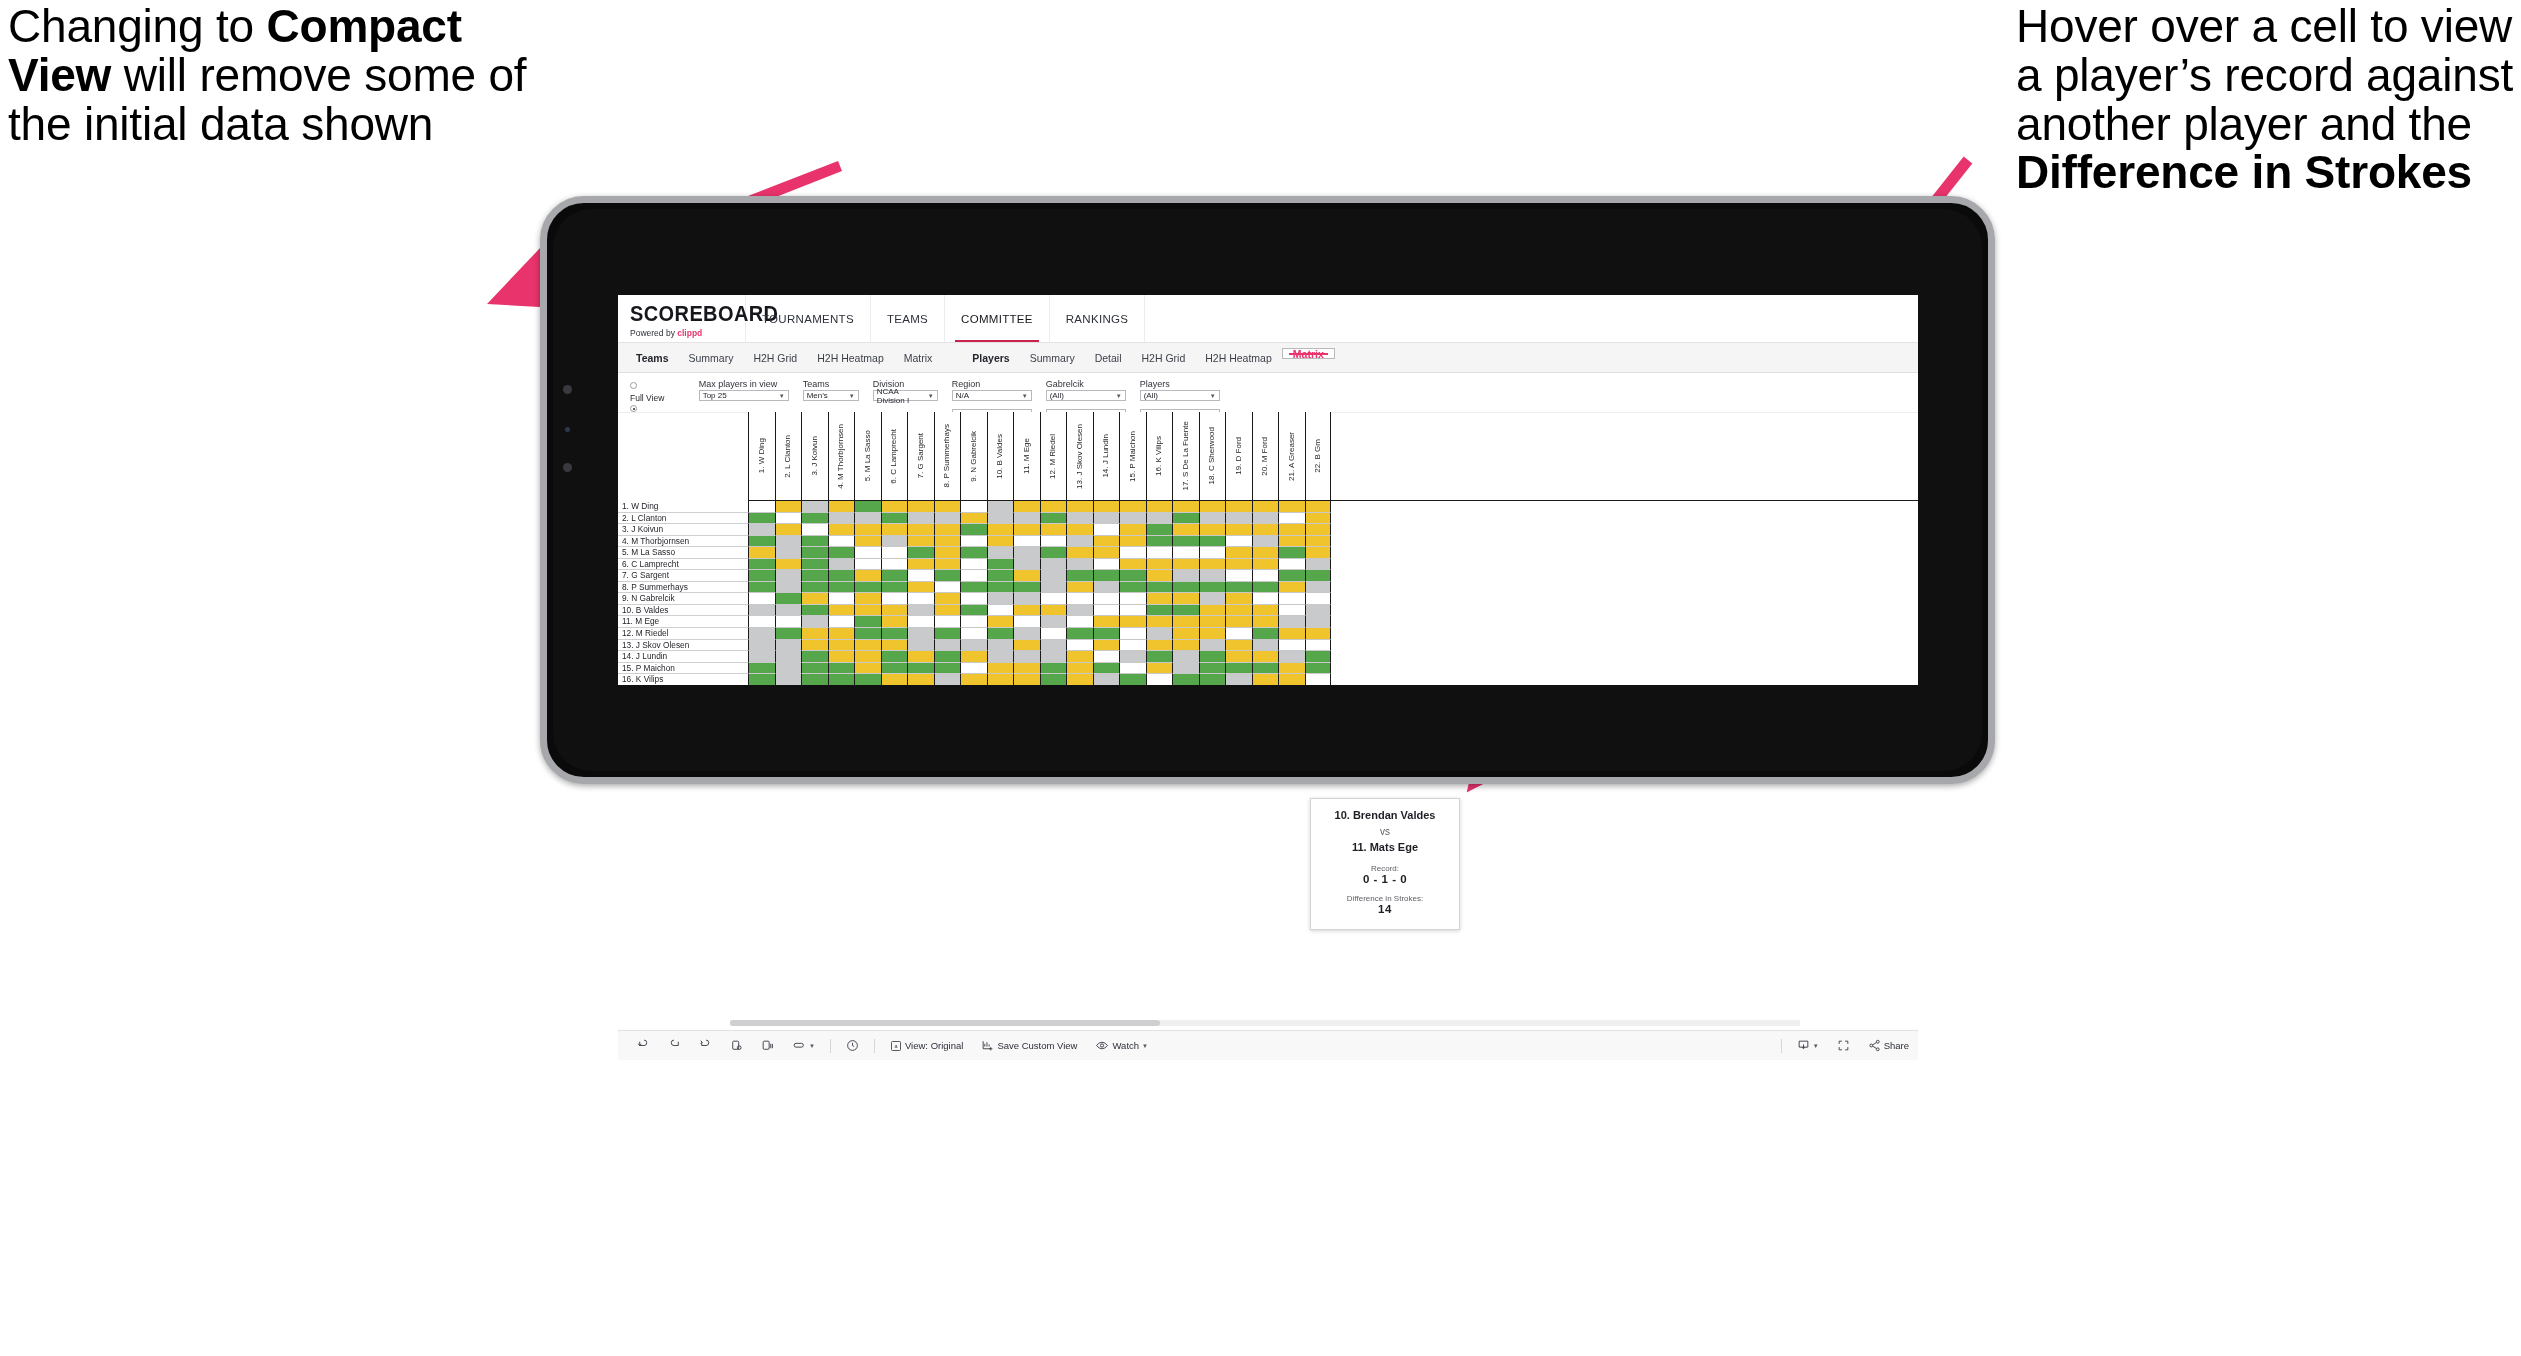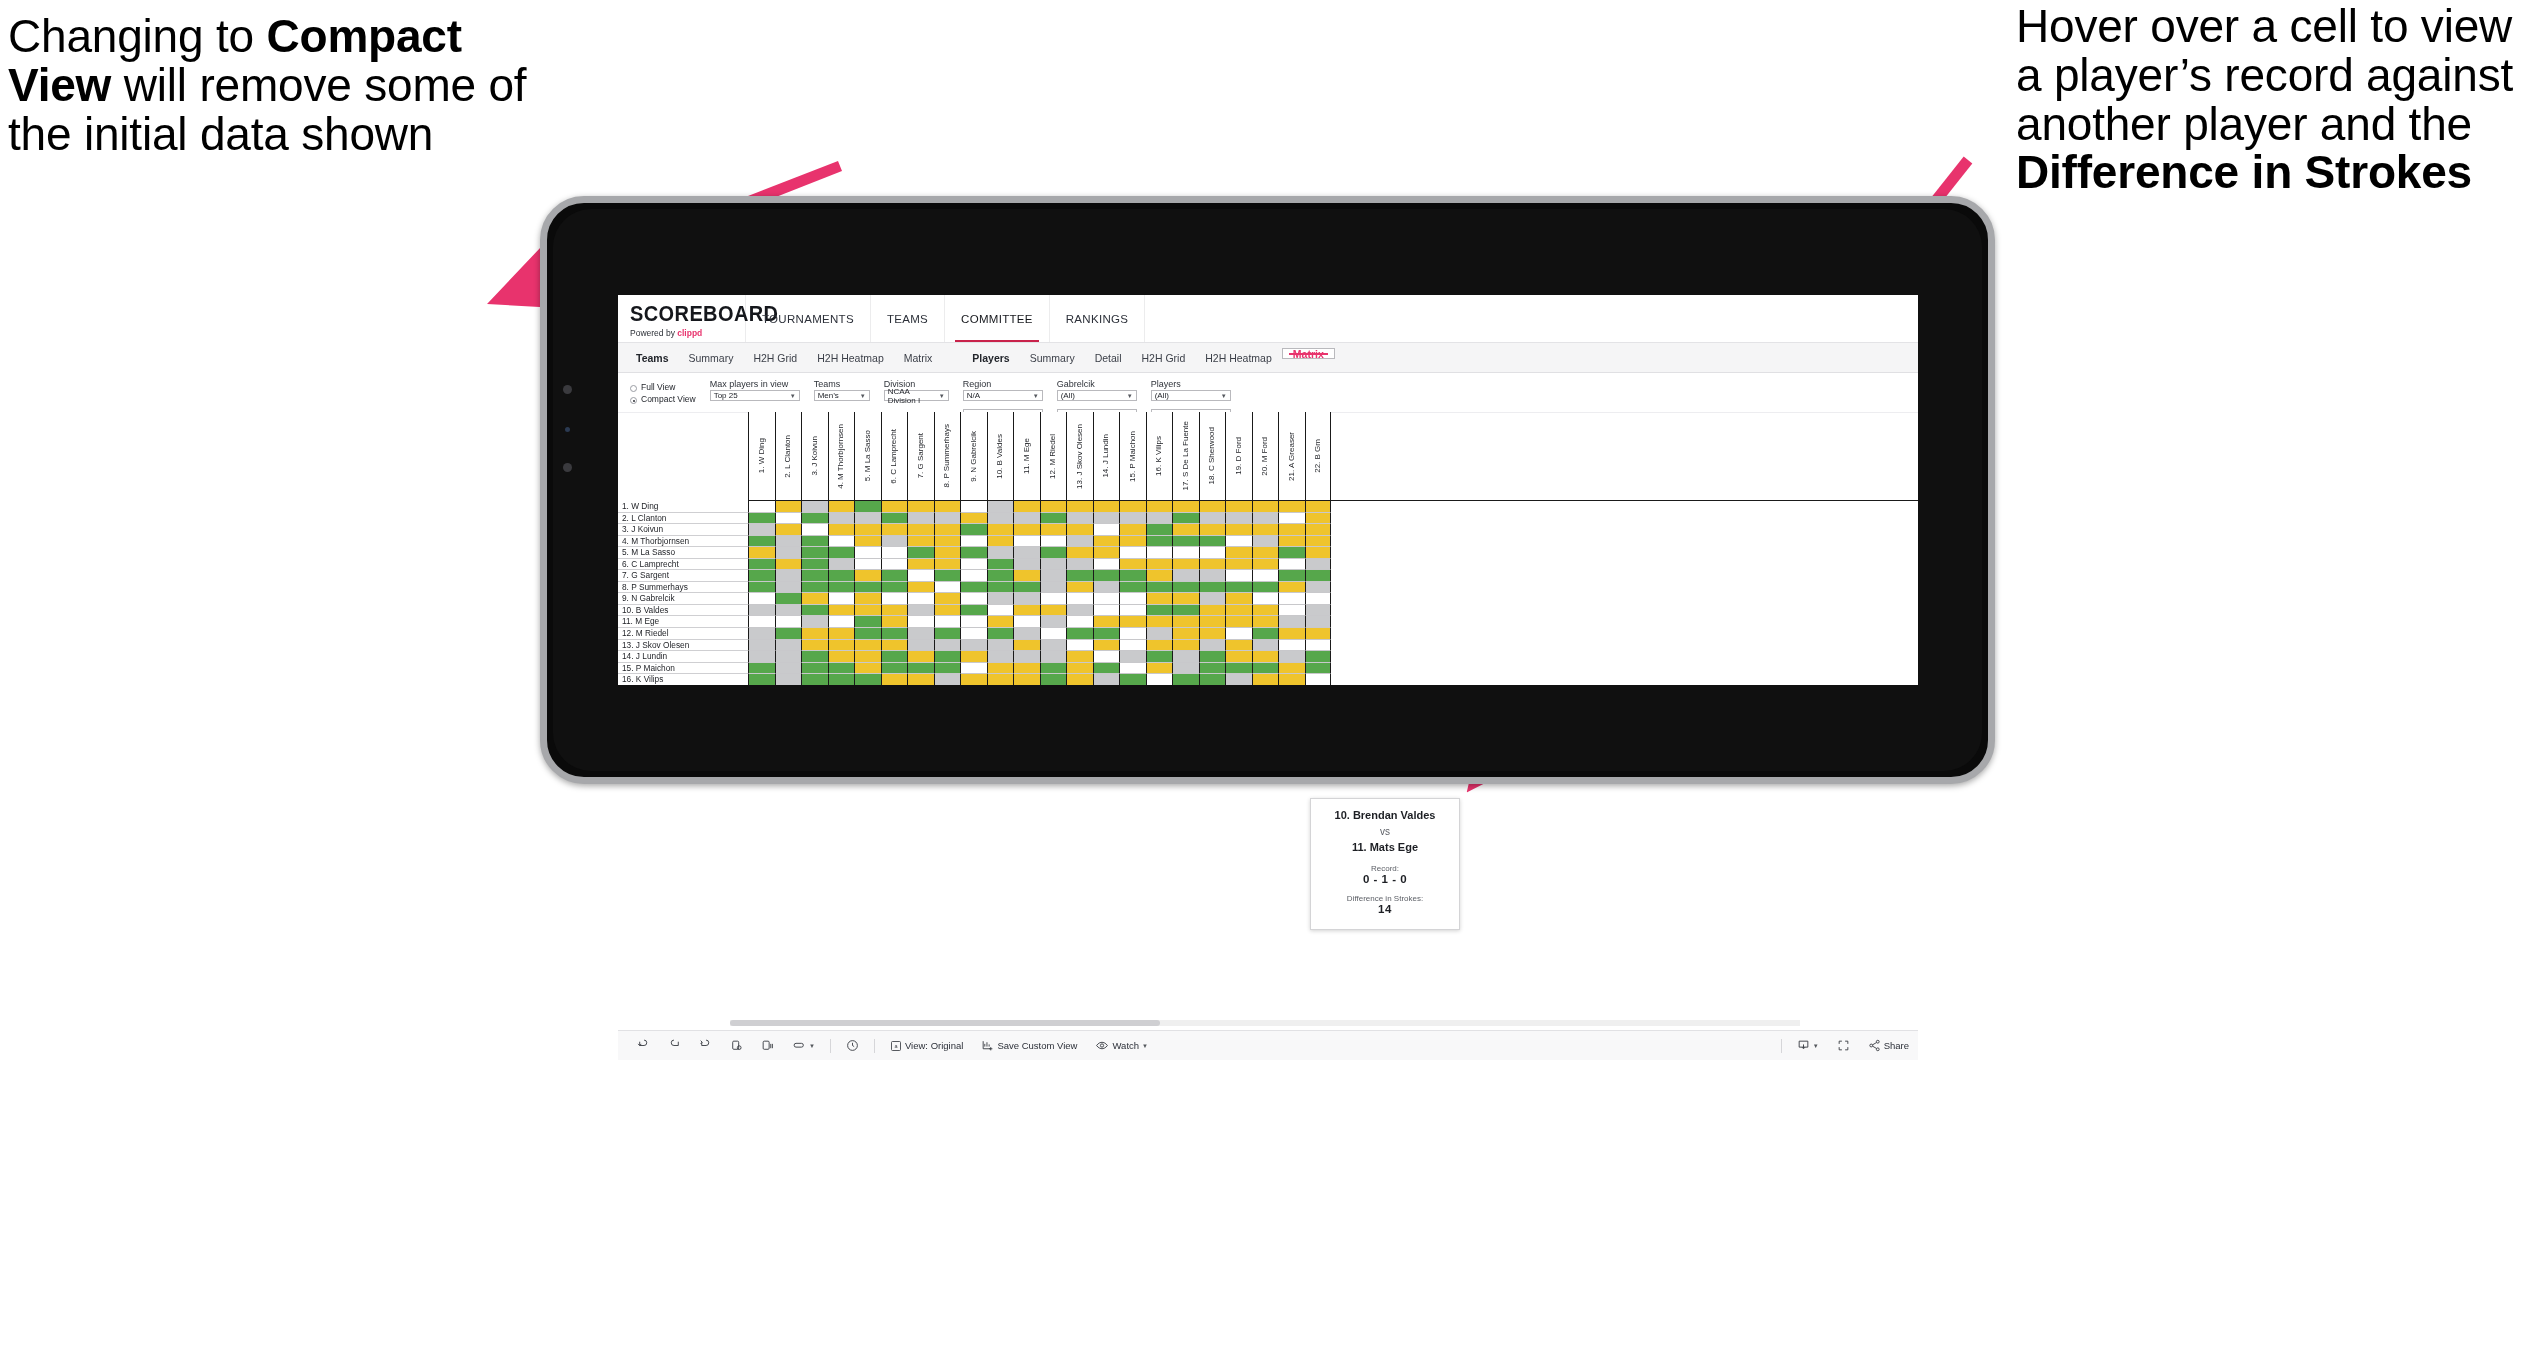--- a/index.html
+++ b/index.html
@@ -16,21 +16,21 @@
   .annot {
     position: absolute;
     font-family: "Liberation Sans", sans-serif;
     font-size: 46px;
     line-height: 1.06;
     color: #000;
     font-weight: 400;
     letter-spacing: -0.2px;
   }
   .annot b { font-weight: 700; }
-  #annot-left  { left: 8px;  top: 12px;  width: 560px; }
+  #annot-left  { left: 8px;  top: 2px;  width: 560px; }
   #annot-right { left: 2016px; top: 2px; width: 520px; }
 
   .arrow { position:absolute; pointer-events:none; }
 
   
   #tablet {
     position: absolute;
     left: 540px; top: 196px;
     width: 1455px; height: 588px;
     background: #0a0a0a;
@@ -119,21 +119,21 @@
   .fgroup { margin-left: 14px; }
   .flabel { font-size: 9px; color:#2f333a; margin-bottom:1px; }
   .sel {
     height: 11px; border:1px solid #b9b9bd; background:#fff;
     display:flex; align-items:center; justify-content:space-between;
     padding: 0 3px 0 3px; font-size: 8px; color:#23262c;
     margin-bottom: 8px;
   }
   .sel .cv { font-size:6px; color:#55585e; margin-left: 4px; }
   .radios { padding-left: 12px; padding-top: 3px; }
-  .radiorow { display:flex; align-items:flex-end; gap:4px; margin-bottom: 2px; }
+  .radiorow { display:flex; align-items:flex-start; gap:4px; margin-bottom: 2px; flex-direction: column; }
   .radio {
     width: 7px; height: 7px; border-radius:50%;
     border: 1px solid #9a9da3; background:#fff;
     display:inline-block; position:relative; flex: none;
   }
   .radio.on::after {
     content:""; position:absolute; left:1.5px; top:1.5px;
     width:2.5px; height:2.5px; border-radius:50%; background:#2b2e33;
   }
   .radiolabel { font-size: 8.5px; color:#23262c; }

